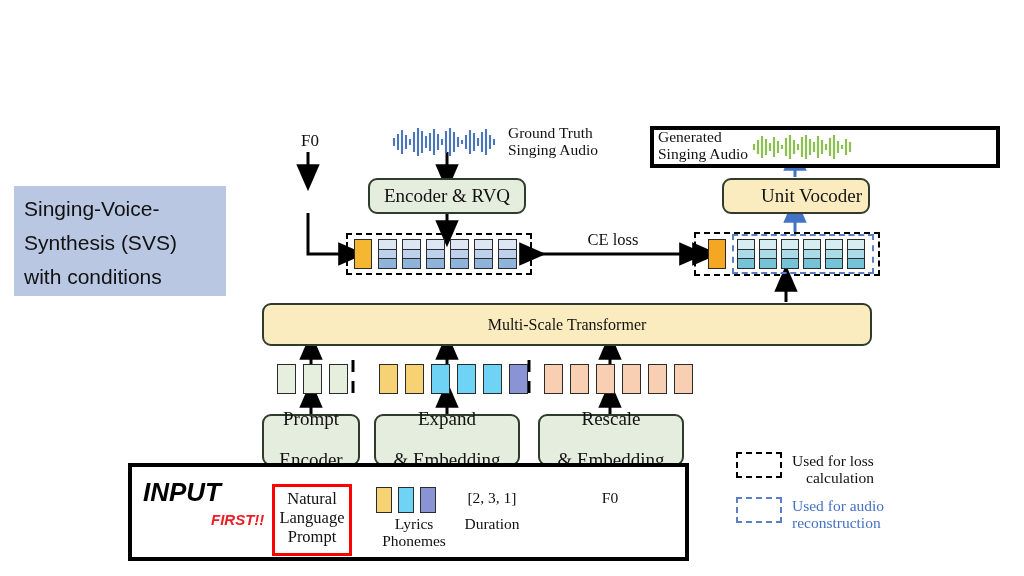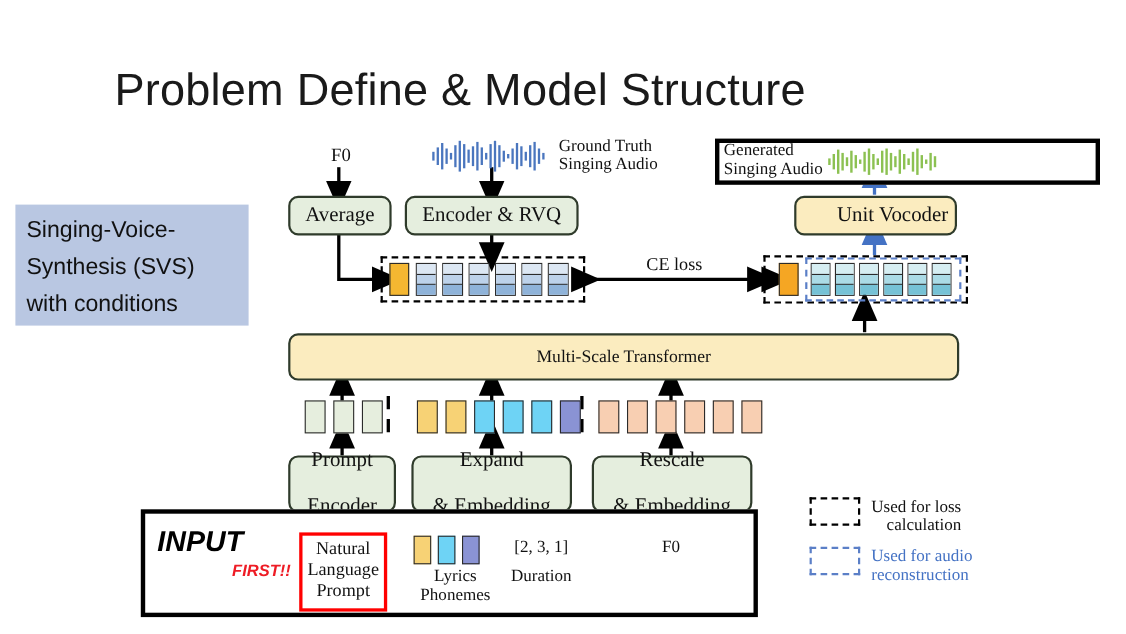--- a/index.html
+++ b/index.html
@@ -75,21 +75,20 @@
     font-size:16.5px;color:#111;text-align:center;line-height:1.16;
     padding-top:2px;
   }
   svg{position:absolute;left:0;top:0;overflow:visible;}
 </style>
 </head>
 <body>
 
 <div id="stage">
 
-  <div class="abs" id="title">Problem Define &amp; Model Structure</div>
 
   <div class="abs" id="svs-note">
     <div>Singing-Voice-</div>
     <div>Synthesis (SVS)</div>
     <div>with conditions</div>
   </div>
 
   <svg width="1024" height="576">
     <defs>
       <marker id="ah" markerWidth="9" markerHeight="9" refX="4.6" refY="4.5" orient="auto">
@@ -205,23 +204,20 @@
       <line x1="74" y1="11" x2="74" y2="17"></line>
         <line x1="78" y1="5" x2="78" y2="23"></line>
       <line x1="82" y1="2" x2="82" y2="26"></line>
         <line x1="86" y1="8" x2="86" y2="20"></line>
       <line x1="90" y1="12" x2="90" y2="16"></line>
         <line x1="94" y1="6" x2="94" y2="22"></line>
       <line x1="98" y1="9" x2="98" y2="19"></line>
     </g>
   </svg>
 
-  <div class="abs mod green" style="left:262px;top:178px;width:94px;height:36px;">
-    <span>Average</span>
-  </div>
 
   <div class="abs mod green" style="left:368px;top:178px;width:158px;height:36px;">
     <span>Encoder &amp; RVQ</span>
   </div>
 
   <div class="abs mod yellow" style="left:722px;top:178px;width:148px;height:36px;padding-left:31px;">
     <span>Unit Vocoder</span>
   </div>
 
   <div class="abs dash-black" style="left:346px;top:233px;width:186px;height:42px;"></div>

